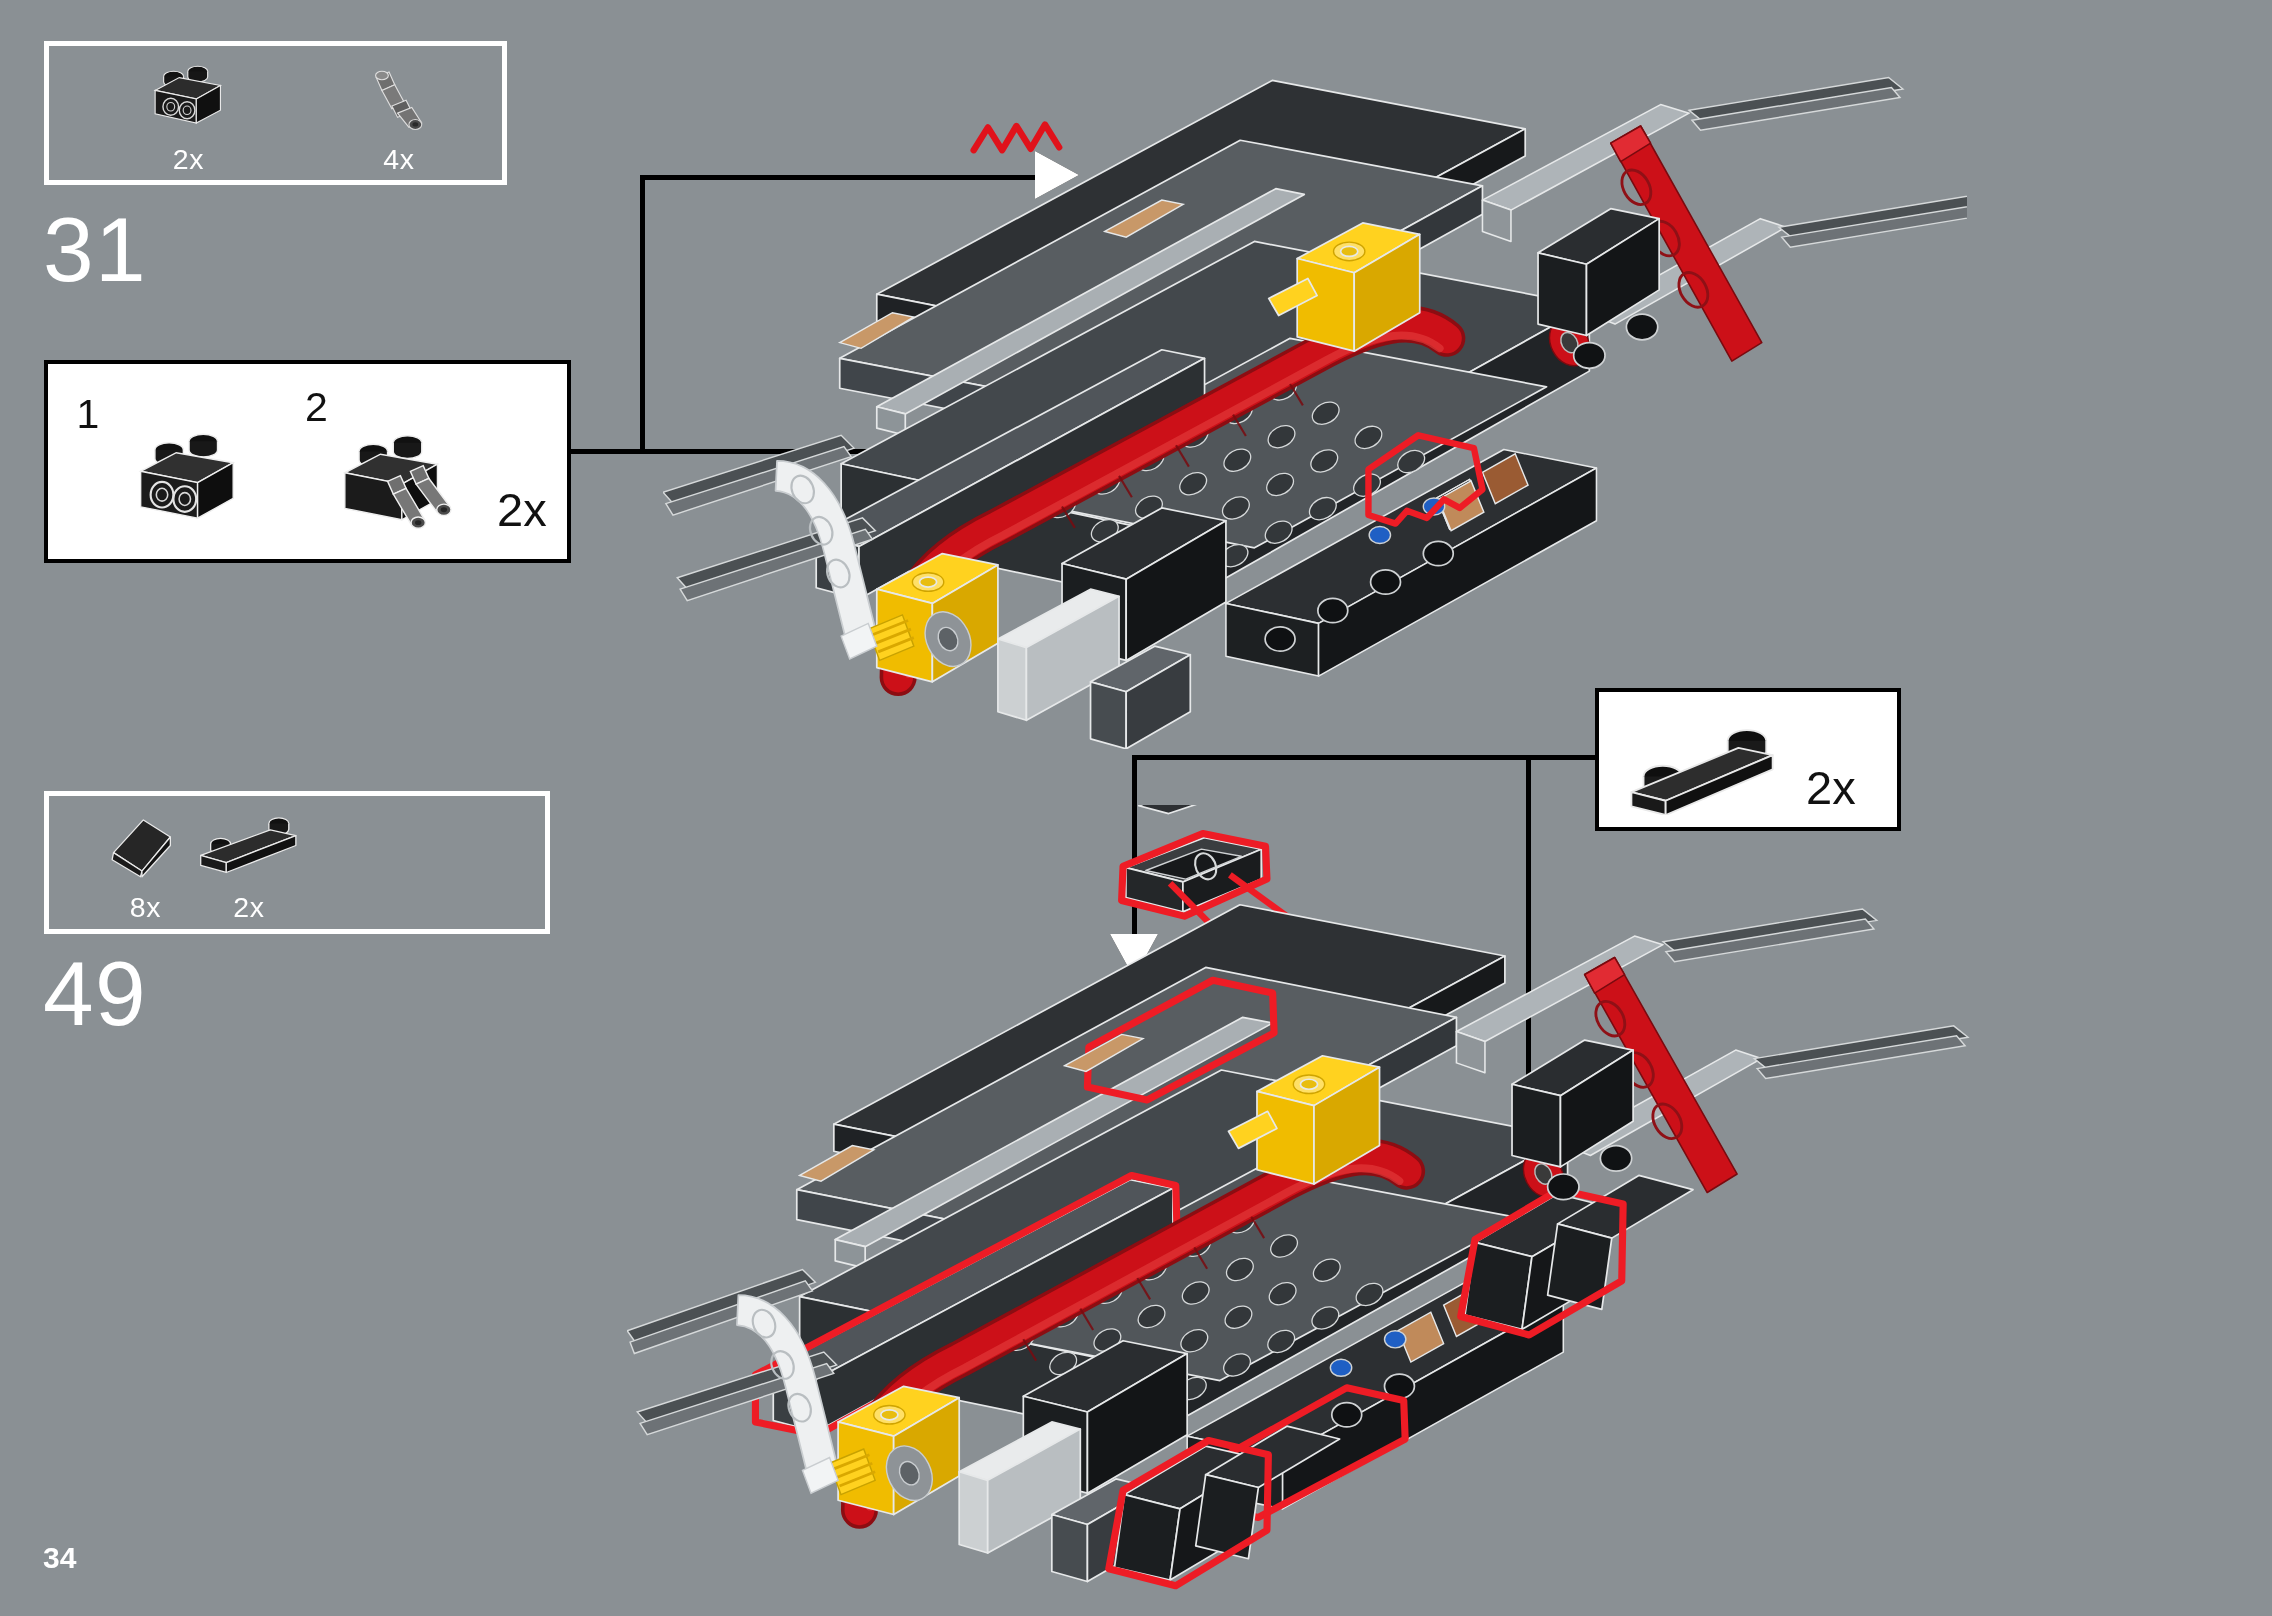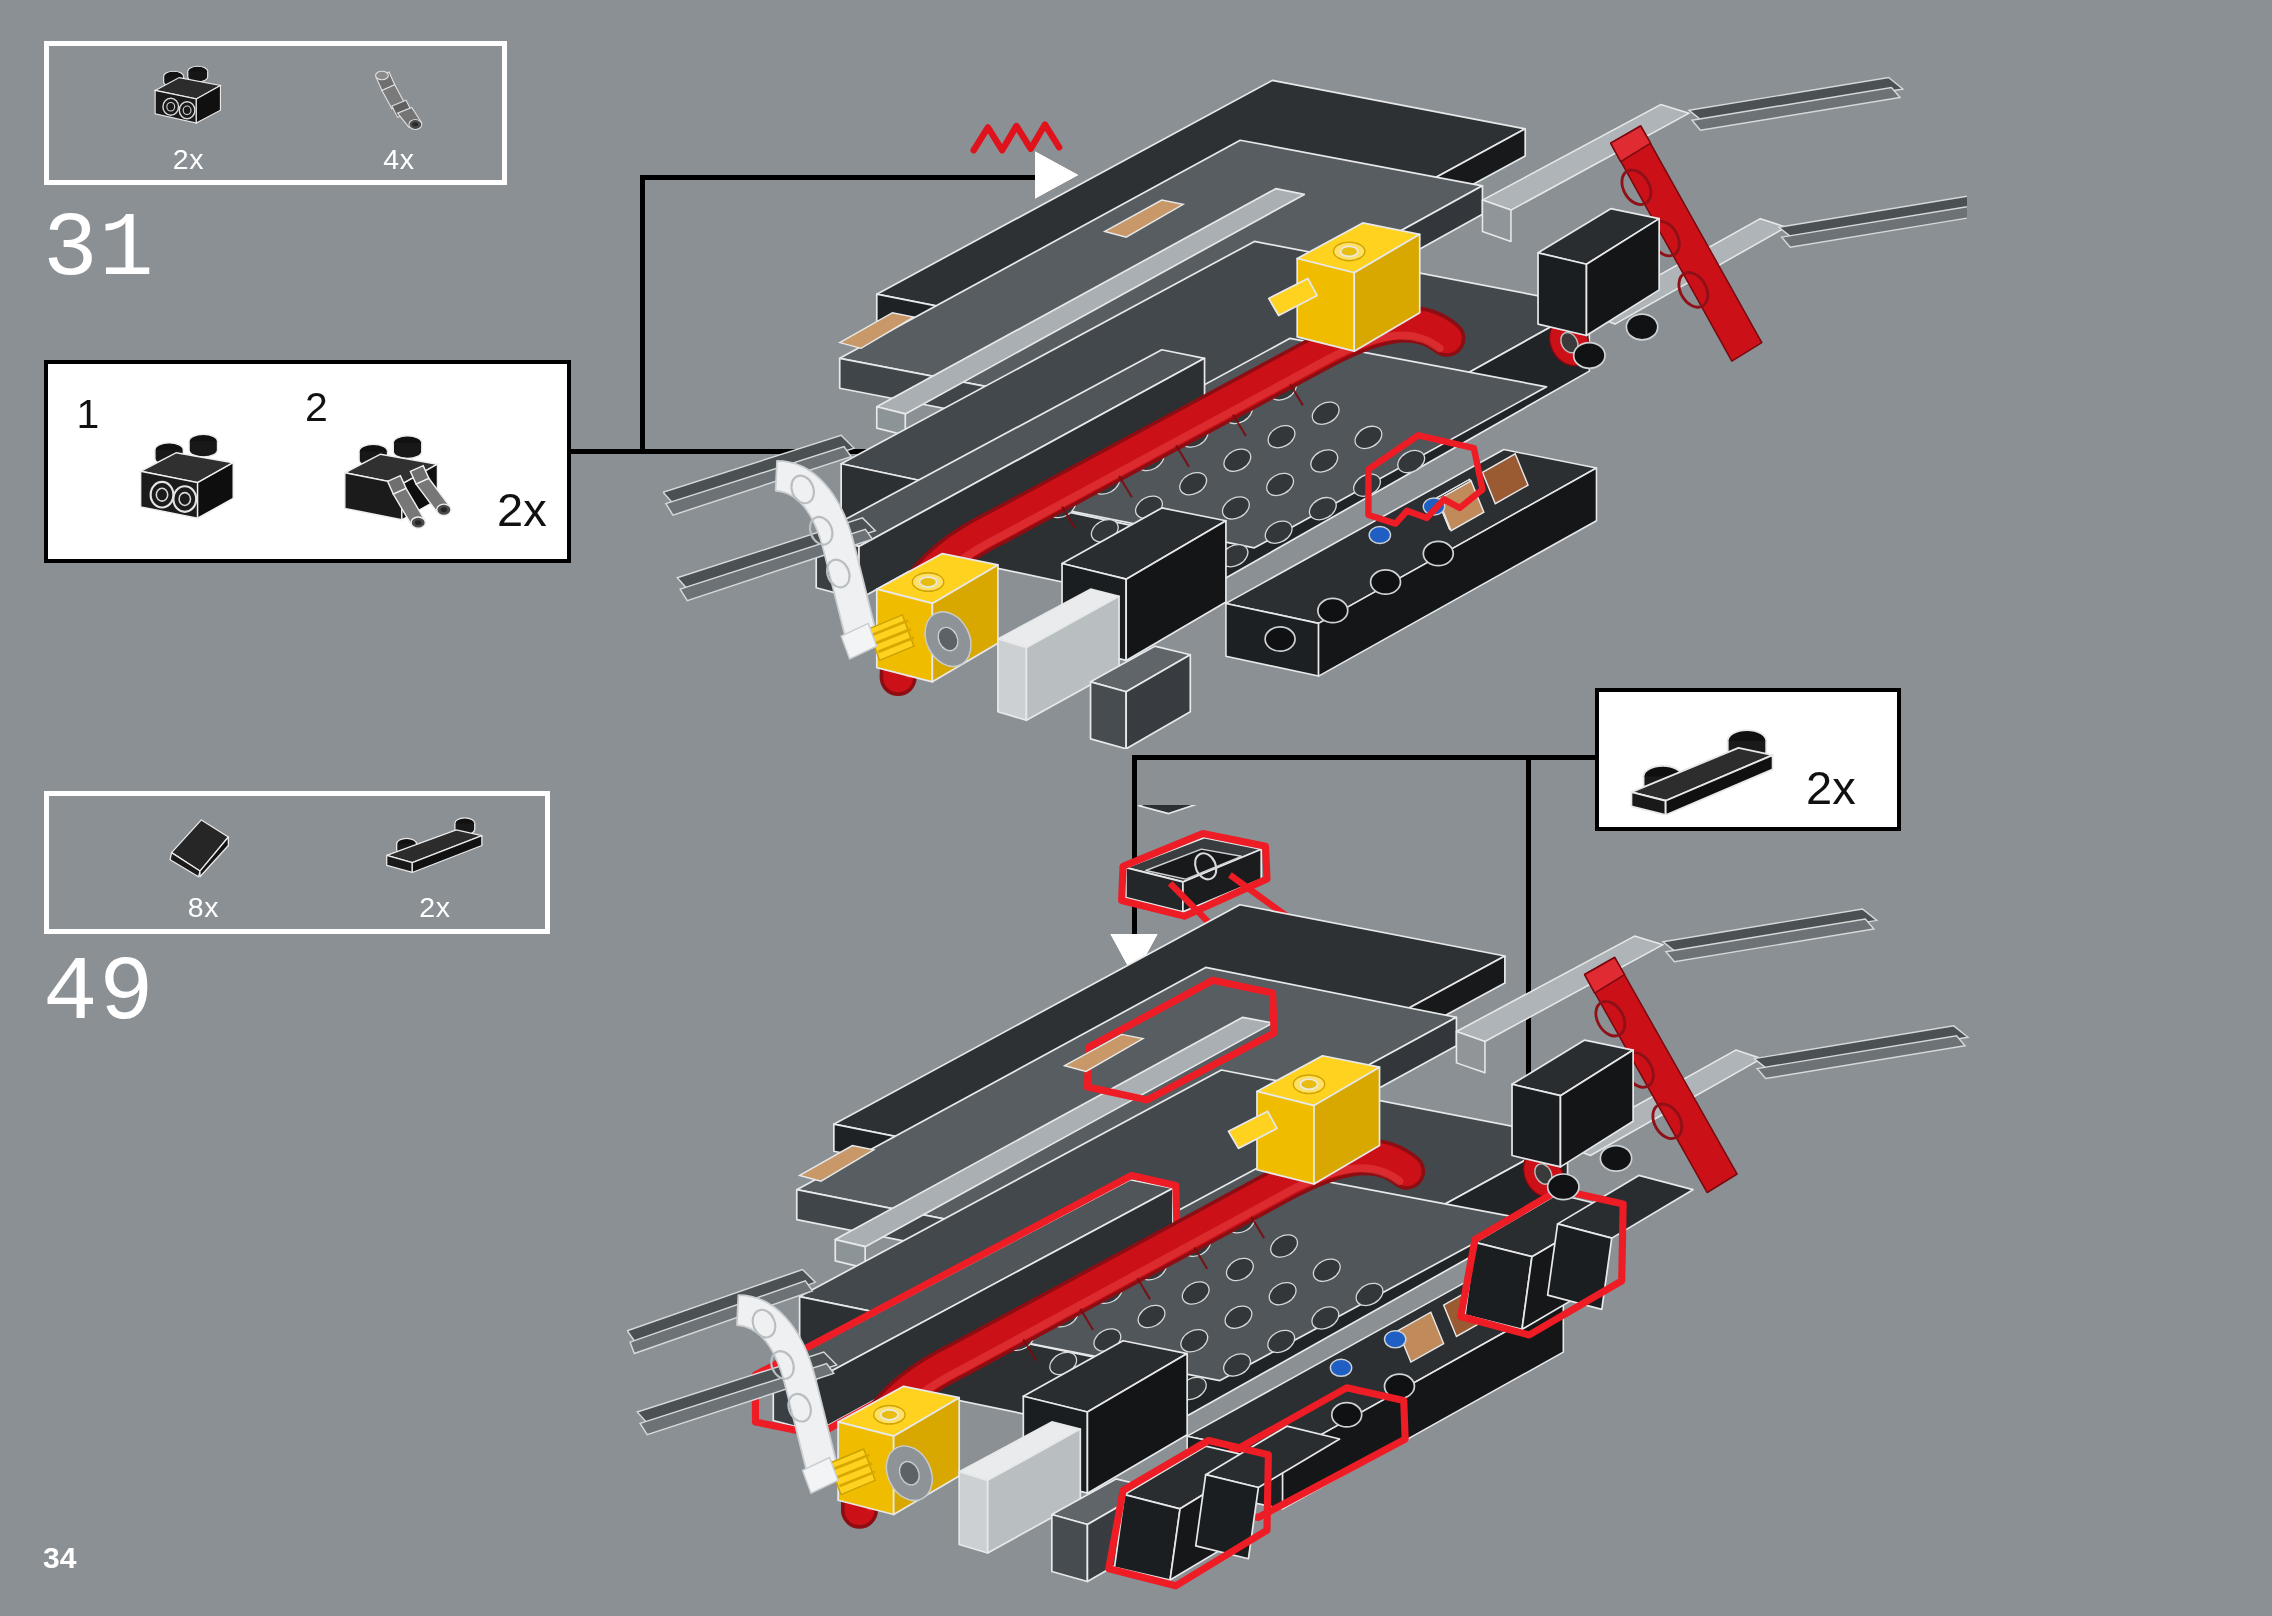--- a/index.html
+++ b/index.html
@@ -49,21 +49,21 @@
   }
 
   
   .step-number {
     position: absolute;
     color: #ffffff;
     font-size: 91px;
     font-weight: 300;
     line-height: 1;
     letter-spacing: 1.4px;
-    font-family: Liberation Mono, monospace;
+    font-family: Liberation Sans, sans-serif;
   }
 
   
   .page-number {
     position: absolute;
     color: #ffffff;
     font-size: 30px;
     font-weight: 700;
     font-family: "Liberation Sans", sans-serif;
   }
@@ -467,21 +467,21 @@
       </g>
 
       <g fill="#101214" stroke="#cfd2d4" stroke-width="2.4">
         <ellipse cx="1300" cy="448" rx="22" ry="18"></ellipse>
         <ellipse cx="1374" cy="408" rx="22" ry="18"></ellipse>
       </g>
     </svg>
   </div>
 
   <div class="parts-box" style="left:44px; top:791px; width:506px; height:143px;">
-    <div class="parts-row" style="padding-left:108px; gap:128px; align-items:flex-start; padding-top:14.3px;">
+    <div class="parts-row" style="padding-left:50px; align-items:flex-start; padding-top:14.3px;">
 
       <div class="part-cell">
         <svg width="93" height="71" viewBox="0 0 130 100">
           <g stroke="#eaeaea" stroke-width="1.8" stroke-linejoin="round">
             <path d="M20 60 L62 14 L100 38 L60 86 Z" fill="#262626"></path>
             <path d="M20 60 L60 86 L58 94 L18 70 Z" fill="#1a1a1a"></path>
             <path d="M60 86 L100 38 L100 50 L60 94 Z" fill="#121212"></path>
           </g>
         </svg>
         <div class="part-qty">8x</div>

